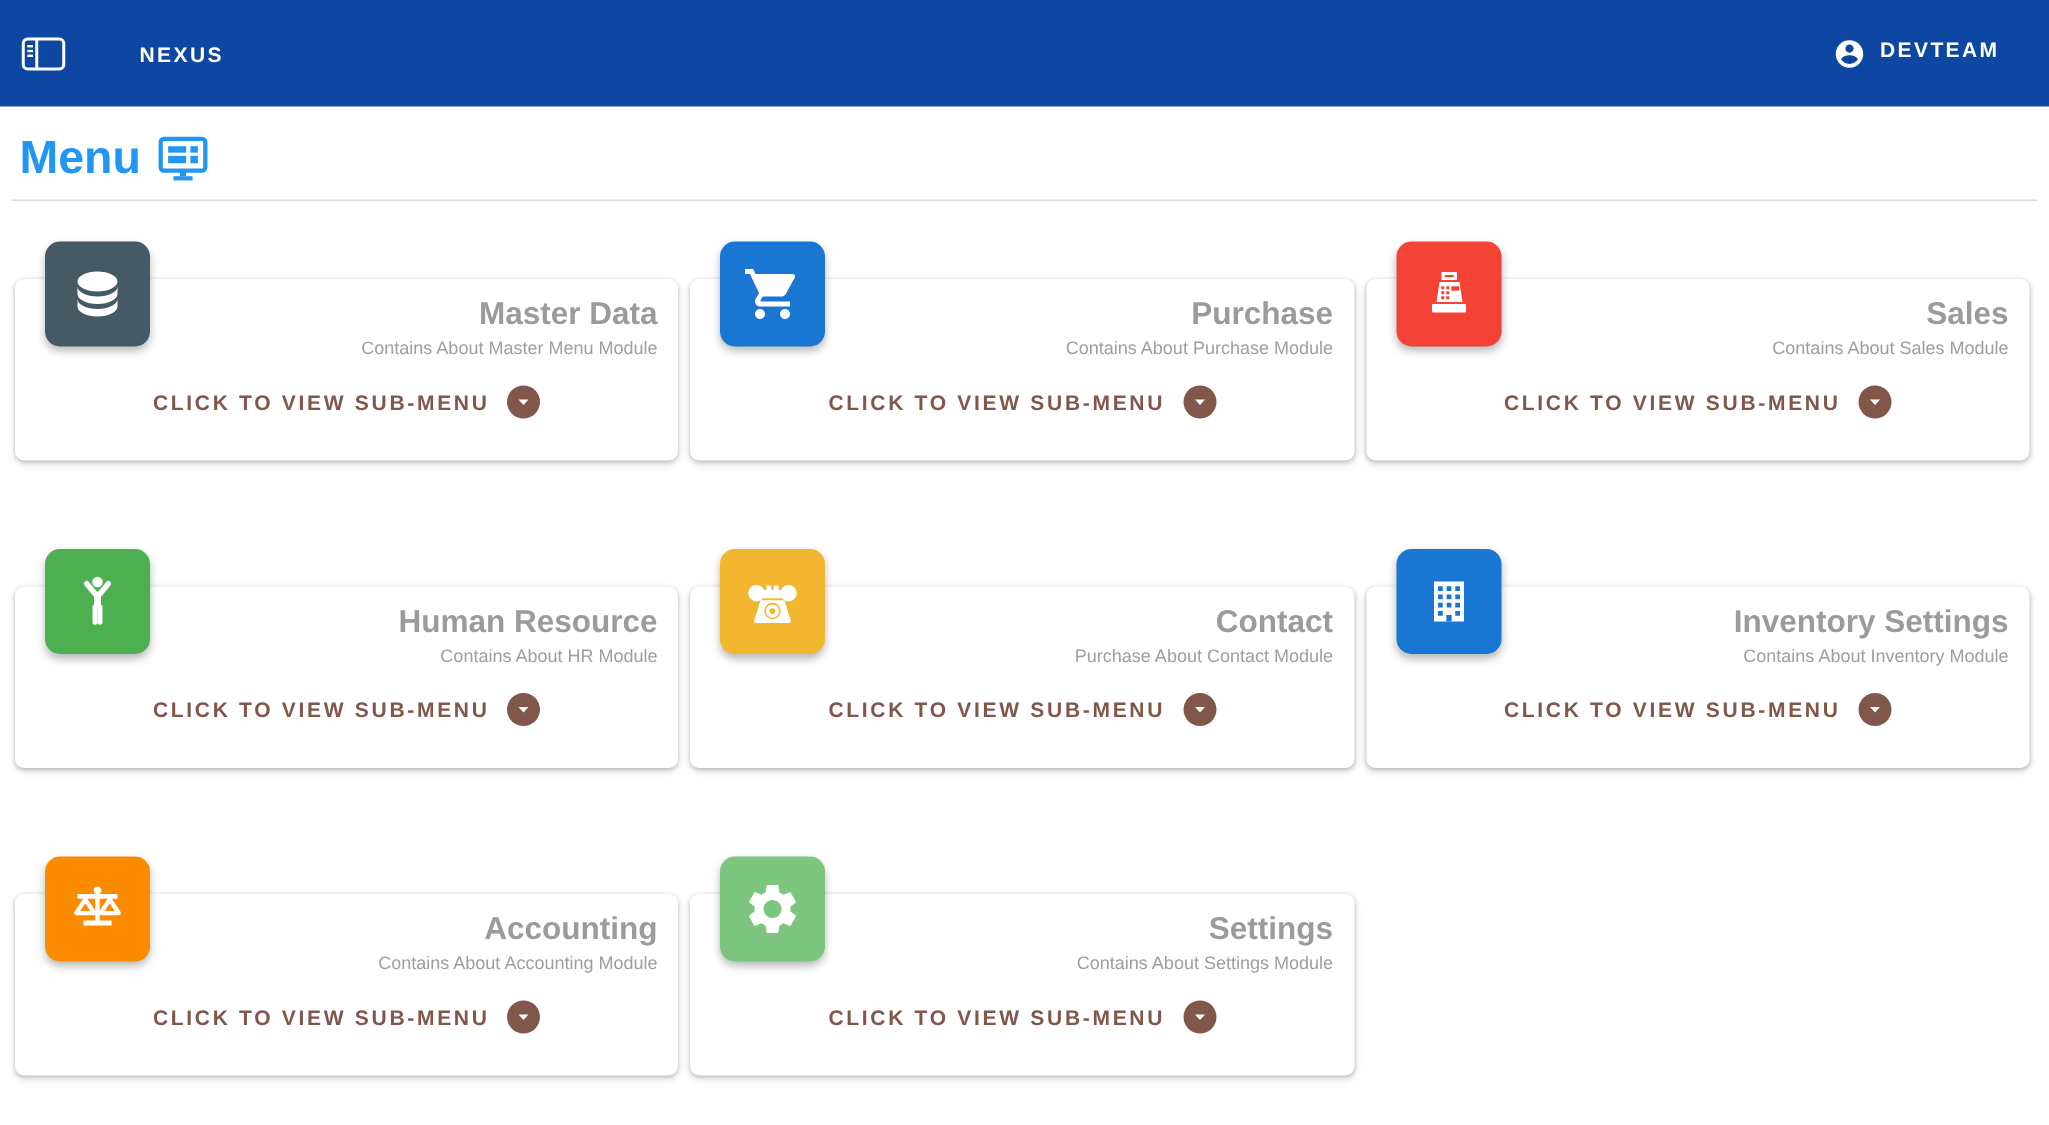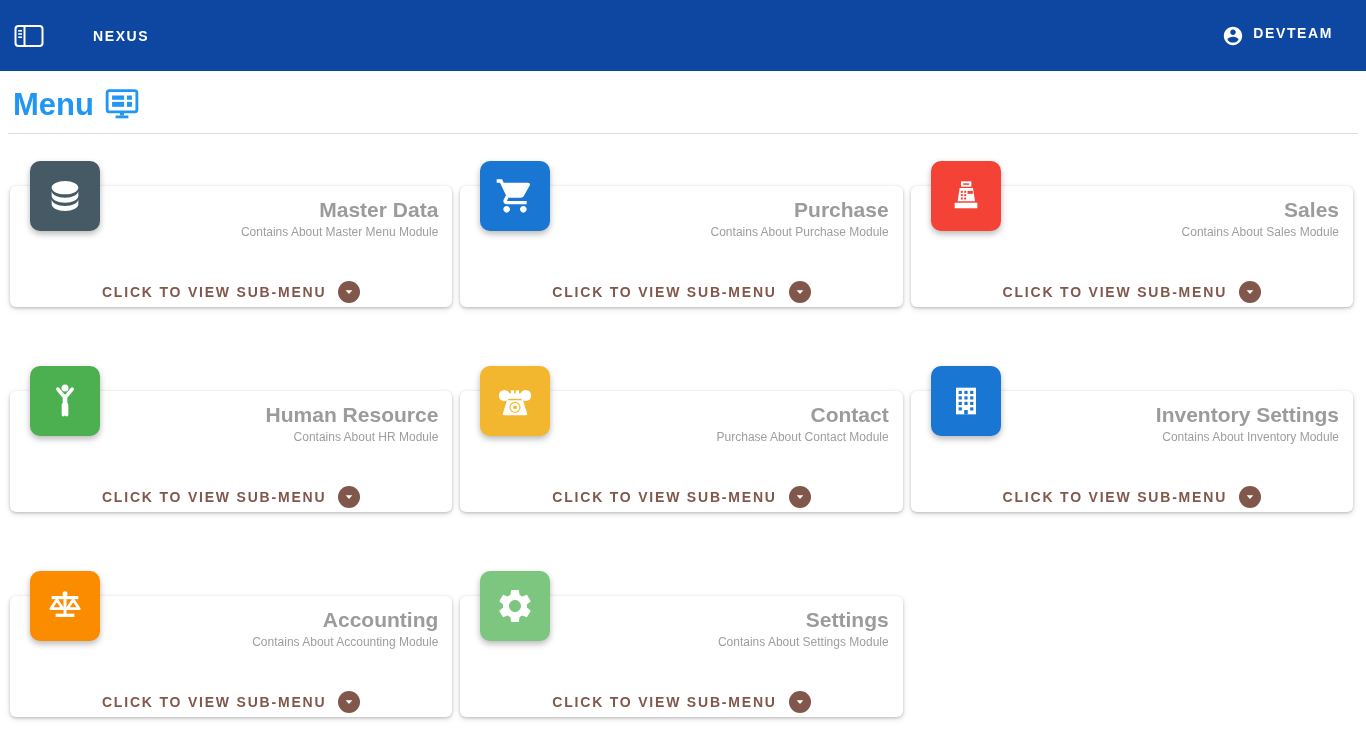--- a/index.html
+++ b/index.html
@@ -9,33 +9,33 @@
   
   .appbar { height:71px; background:#0d47a1; display:flex; align-items:center;
             padding:0 33px 0 13px; color:#fff; }
   .toggle-btn { width:32px; height:26px; display:flex; align-items:center; justify-content:center; cursor:pointer; }
   .brand { margin-left:48px; font-size:14px; font-weight:700; letter-spacing:1.6px; }
   .spacer { flex:1; }
   .user { display:flex; align-items:flex-start; gap:9px; font-size:14px; font-weight:700;
           letter-spacing:1.6px; cursor:pointer; }
 
   
-  .heading { display:flex; align-items:flex-start; gap:10px; padding:16px 0 0 13px; }
+  .heading { display:flex; align-items:flex-end; gap:10px; padding:16px 0 0 13px; }
   .page-title { font-size:31px; font-weight:700; color:#2196f3; }
   .divider { border-bottom:1px solid #dcdcdc; margin:10px 8px 0; }
 
   
   .grid { display:grid; grid-template-columns:1fr 1fr 1fr; column-gap:8px; row-gap:59px;
           padding:27px 13px 0 10px; }
   .module { position:relative; padding-top:25px; }
   .tile { position:absolute; top:0; left:20px; width:70px; height:70px; border-radius:10px;
           display:flex; align-items:center; justify-content:center; z-index:2;
           box-shadow:0 3px 6px rgba(0,0,0,.28); }
   .tile svg { width:40px; height:40px; }
-  .card { background:#fff; border-radius:6px; height:121px; padding:12px 14px 2px;
+  .card { background:#fff; border-radius:6px; height:121px; padding:12px 14px 26px;
           display:flex; flex-direction:column;
           box-shadow:0 1px 3px rgba(0,0,0,.2), 0 2px 6px rgba(0,0,0,.12); }
   .card-head { text-align:right; }
   .m-title { font-size:21px; font-weight:700; color:#9b9b9b; line-height:1.15; }
   .m-sub { font-size:12px; color:#9e9e9e; margin-top:3px; }
   .actions { margin-top:auto; display:flex; justify-content:center; align-items:center;
              gap:12px; padding-bottom:2px; cursor:pointer; }
   .action-label { color:#82574b; font-weight:700; font-size:14px; letter-spacing:1.8px; }
   .chev { width:22px; height:22px; border-radius:50%; background:#82574b; flex:0 0 auto;
           display:flex; align-items:center; justify-content:center; }

